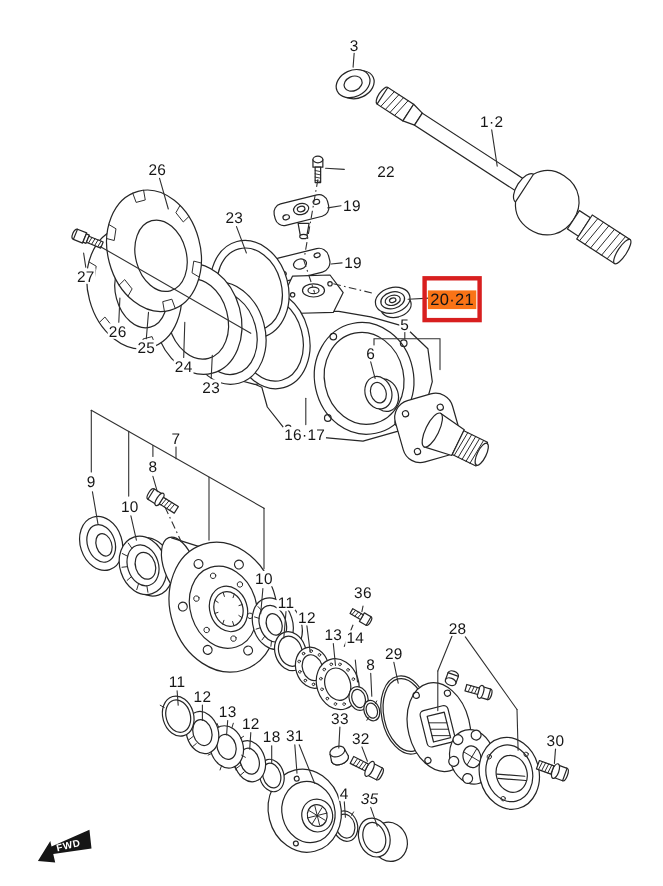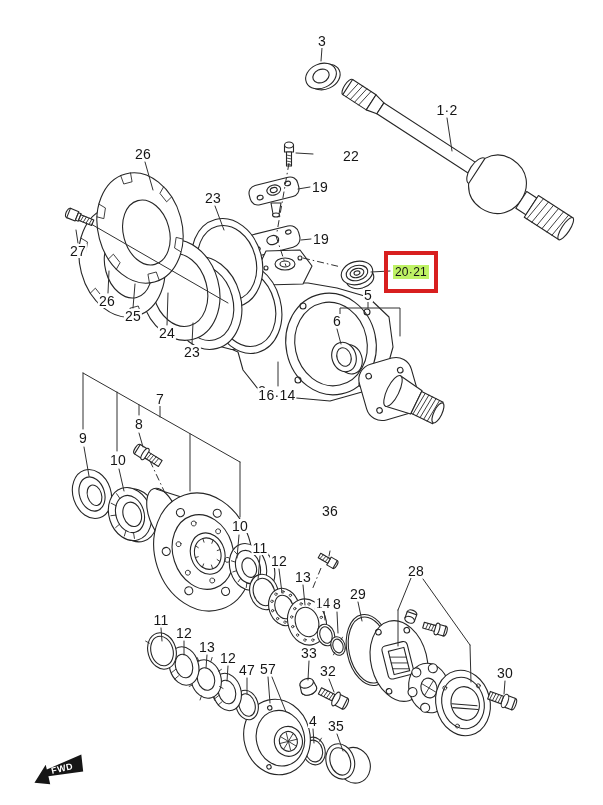--- a/index.html
+++ b/index.html
@@ -11,21 +11,21 @@
   .sf {stroke:#262626;stroke-width:1.1;fill:#ffffff;stroke-linecap:round;stroke-linejoin:round;}
   .hx {stroke:#262626;stroke-width:.8;fill:none;stroke-linecap:round;}
   .ld {stroke:#303030;stroke-width:1;fill:none;stroke-linecap:round;}
   .dd {stroke:#303030;stroke-width:1;fill:none;stroke-dasharray:7 3 1.5 3;}
   .blk{fill:#161616;stroke:none;}
   
   .part-label{position:absolute;transform:translate(-50%,-50%);font-size:14px;line-height:1;
       color:#161616;letter-spacing:.3px;white-space:nowrap;background:#fff;padding:0 1px;}
   .highlight-box{position:absolute;box-sizing:border-box;border:4px solid #d81f1f;
       display:flex;align-items:center;justify-content:center;background:transparent;}
-  .highlight-box span{font-size:12px;color:#141414;letter-spacing:.3px;background:#bef264;padding:0 2px;}
+  .highlight-box span{font-size:15px;color:#141414;letter-spacing:.3px;background:#f97316;padding:0 2px;}
   .fwd-text{font-family:"Liberation Sans",sans-serif;font-size:9px;font-weight:bold;
       fill:#ffffff;letter-spacing:.6px;}
 </style>
 </head>
 <body>
 
 <div class="page">
 
 <svg width="603" height="805" viewBox="0 0 603 805">
 
@@ -539,44 +539,44 @@
       <div class="part-label" style="left: 321px; top: 239px;">19</div>
       <div class="part-label" style="left: 143px; top: 154px;">26</div>
       <div class="part-label" style="left: 213px; top: 198px;">23</div>
       <div class="part-label" style="left: 78px; top: 251px;">27</div>
       <div class="part-label" style="left: 107px; top: 301px;">26</div>
       <div class="part-label" style="left: 133px; top: 316px;">25</div>
       <div class="part-label" style="left: 167px; top: 333px;">24</div>
       <div class="part-label" style="left: 192px; top: 352px;">23</div>
       <div class="part-label" style="left: 368px; top: 295px;">5</div>
       <div class="part-label" style="left: 337px; top: 321px;">6</div>
-      <div class="part-label" style="left: 277px; top: 395px;">16·14</div>
+      <div class="part-label" style="left: 277px; top: 395px;">16·17</div>
       <div class="part-label" style="left: 160px; top: 399px;">7</div>
       <div class="part-label" style="left: 139px; top: 424px;">8</div>
       <div class="part-label" style="left: 83px; top: 438px;">9</div>
       <div class="part-label" style="left: 118px; top: 460px;">10</div>
       <div class="part-label" style="left: 240px; top: 526px;">10</div>
       <div class="part-label" style="left: 260px; top: 548px;">11</div>
       <div class="part-label" style="left: 279px; top: 561px;">12</div>
       <div class="part-label" style="left: 303px; top: 577px;">13</div>
-      <div class="part-label" style="left: 323px; top: 604px; font-family: Liberation Serif, serif;">14</div>
+      <div class="part-label" style="left: 323px; top: 580px;">14</div>
       <div class="part-label" style="left: 337px; top: 604px;">8</div>
-      <div class="part-label" style="left: 330px; top: 511px; text-align: center;">36</div>
+      <div class="part-label" style="left: 330px; top: 539px; text-align: center;">36</div>
       <div class="part-label" style="left: 358px; top: 594px;">29</div>
       <div class="part-label" style="left: 416px; top: 571px;">28</div>
       <div class="part-label" style="left: 505px; top: 673px;">30</div>
       <div class="part-label" style="left: 161px; top: 620px;">11</div>
       <div class="part-label" style="left: 184px; top: 633px;">12</div>
       <div class="part-label" style="left: 207px; top: 647px;">13</div>
       <div class="part-label" style="left: 228px; top: 658px;">12</div>
-      <div class="part-label" style="left: 247px; top: 670px;">47</div>
-      <div class="part-label" style="left: 268px; top: 669px;">57</div>
+      <div class="part-label" style="left: 247px; top: 670px;">18</div>
+      <div class="part-label" style="left: 268px; top: 669px;">31</div>
       <div class="part-label" style="left: 309px; top: 653px; text-align: right;">33</div>
       <div class="part-label" style="left: 328px; top: 671px;">32</div>
       <div class="part-label" style="left: 313px; top: 721px;">4</div>
-      <div class="part-label" style="left: 336px; top: 726px;">35</div>
+      <div class="part-label" style="left: 336px; top: 726px; font-style: italic;">35</div>
     </div>
 
 <div class="highlight-box" style="left: 384px; top: 251px; width: 54px; height: 42px; border-color: rgb(216, 31, 31);">
   <span>20·21</span>
 </div>
 
 </div>
 
 </body></html>

